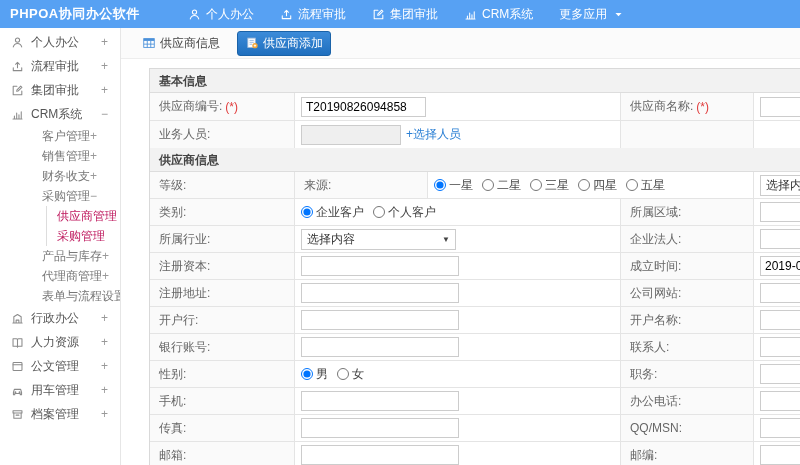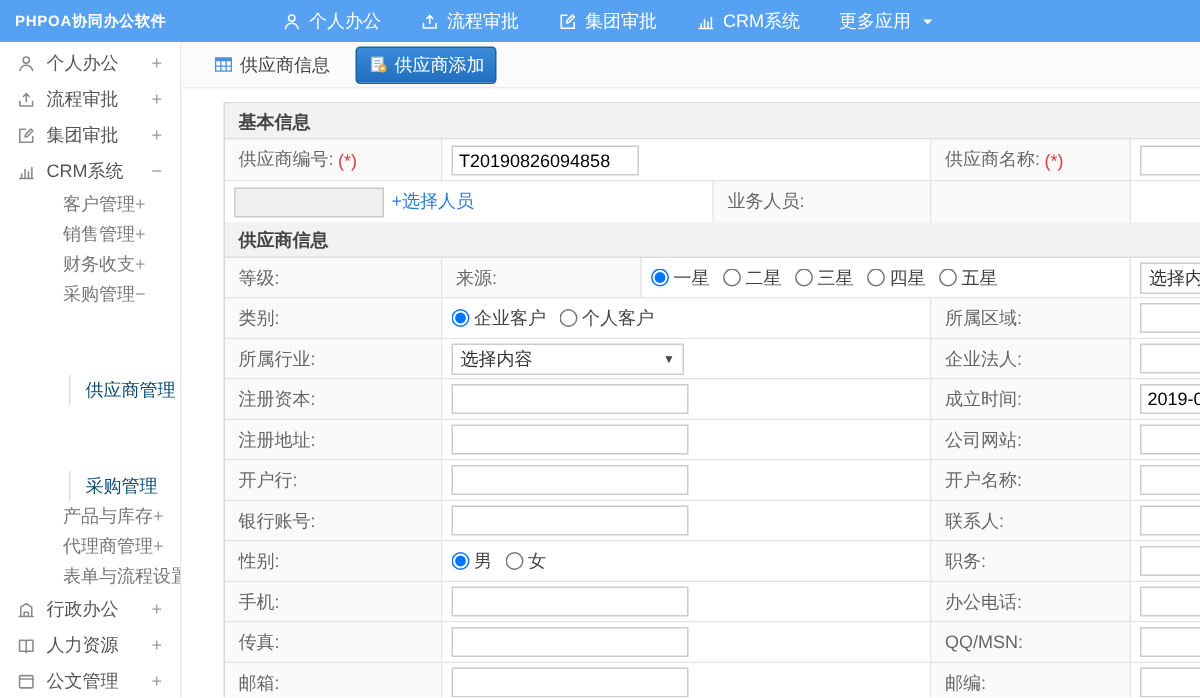--- a/index.html
+++ b/index.html
@@ -1,38 +1,38 @@
 <!DOCTYPE html>
 <html><head>
 <meta charset="utf-8">
 <style>
   * { box-sizing: border-box; margin: 0; padding: 0; }
   html, body { width: 800px; height: 465px; overflow: hidden;
     font-family: "Liberation Sans", sans-serif; background: #fff; }
 
   
   .navbar { height: 28px; background: #57a1f3; display: flex; align-items: center; color: #fff; }
-  .brand { font-size: 10px; font-weight: bold; padding-left: 10px; width: 138px; letter-spacing: .5px; white-space: nowrap; }
+  .brand { font-size: 13px; font-weight: bold; padding-left: 10px; width: 138px; letter-spacing: .5px; white-space: nowrap; }
   .hamburger { width: 16px; height: 16px; margin: 0 26px 0 8px; cursor: pointer; }
   .nav-menu { display: flex; align-items: center; gap: 26px; font-size: 12px; }
   .nav-item { display: flex; align-items: center; gap: 5px; cursor: pointer; white-space: nowrap; }
   .nav-item .icon { width: 13px; height: 13px; display: inline-block; }
   .icon svg { width: 100%; height: 100%; fill: none; stroke: currentColor; stroke-width: 1.3; stroke-linecap: round; stroke-linejoin: round; display: block; }
 
   
   .layout { display: flex; height: 437px; }
   .sidebar { width: 121px; border-right: 1px solid #e6e6e6; background: #fff; overflow: hidden; flex: none; padding-top: 2px; }
   .side-item { display: flex; align-items: center; height: 24px; padding: 0 12px 0 11px; font-size: 12px; color: #555; cursor: pointer; white-space: nowrap; }
   .side-item .icon { width: 13px; height: 13px; margin-right: 7px; color: #8b8b8b; flex: none; }
   .side-item.active { background: #ececec; }
   .side-item.active .icon { color: #4a9bf0; }
   .side-item .expand { margin-left: auto; color: #999; font-size: 12px; }
   .side-sub { height: 20px; padding-left: 42px; color: #777; text-align: right; }
   .side-sub .expand { padding-right: 12px; }
-  .side-sub2 { height: 20px; padding-left: 56px; color: #0c4a6e; border-left: 1px solid #ddd; margin-left: 46px; padding-left: 10px; margin-top: 44px; }
+  .side-sub2 { height: 20px; padding-left: 56px; color: #be185d; border-left: 1px solid #ddd; margin-left: 46px; padding-left: 10px; }
 
   
   .main { flex: 1; overflow: hidden; background: #fff; }
   .tabbar { height: 31px; display: flex; align-items: center; gap: 10px; padding-left: 14px; background: #fbfbfb; border-bottom: 1px solid #ededed; }
   .tab { display: flex; align-items: center; gap: 4px; font-size: 12px; color: #444; cursor: pointer; padding: 3px 7px; }
   .tab .ticon { width: 14px; height: 14px; display: inline-block; }
   .tab .ticon svg { width: 100%; height: 100%; display: block; }
   .tab.active { background: linear-gradient(#3c8bd9, #1f6fbe); color: #fff; border: 1px solid #1a62a8; border-radius: 3px; }
 
   
@@ -271,26 +271,26 @@
             </div>
             <div class="fcell lbl lbl3">
               <span>供应商名称:</span>
               <span class="req">(*)</span>
             </div>
             <div class="fcell fld fld4">
               <input type="text" style="width: 150px;">
             </div>
           </div>
           <div class="frow">
+            <div class="fcell lbl ">
+              <span>业务人员:</span>
+            </div>
             <div class="fcell fld">
               <input type="text" class="ro" readonly="" style="width: 100px;">
               <a href="#" class="pick">+选择人员</a>
-            </div>
-            <div class="fcell lbl ">
-              <span>业务人员:</span>
             </div>
             <div class="fcell lbl lbl3">
               <span></span>
             </div>
             <div class="fcell fld fld4"></div>
           </div>
         </div>
         <div class="sec-header">供应商信息</div>
         <div>
           <div class="frow">

